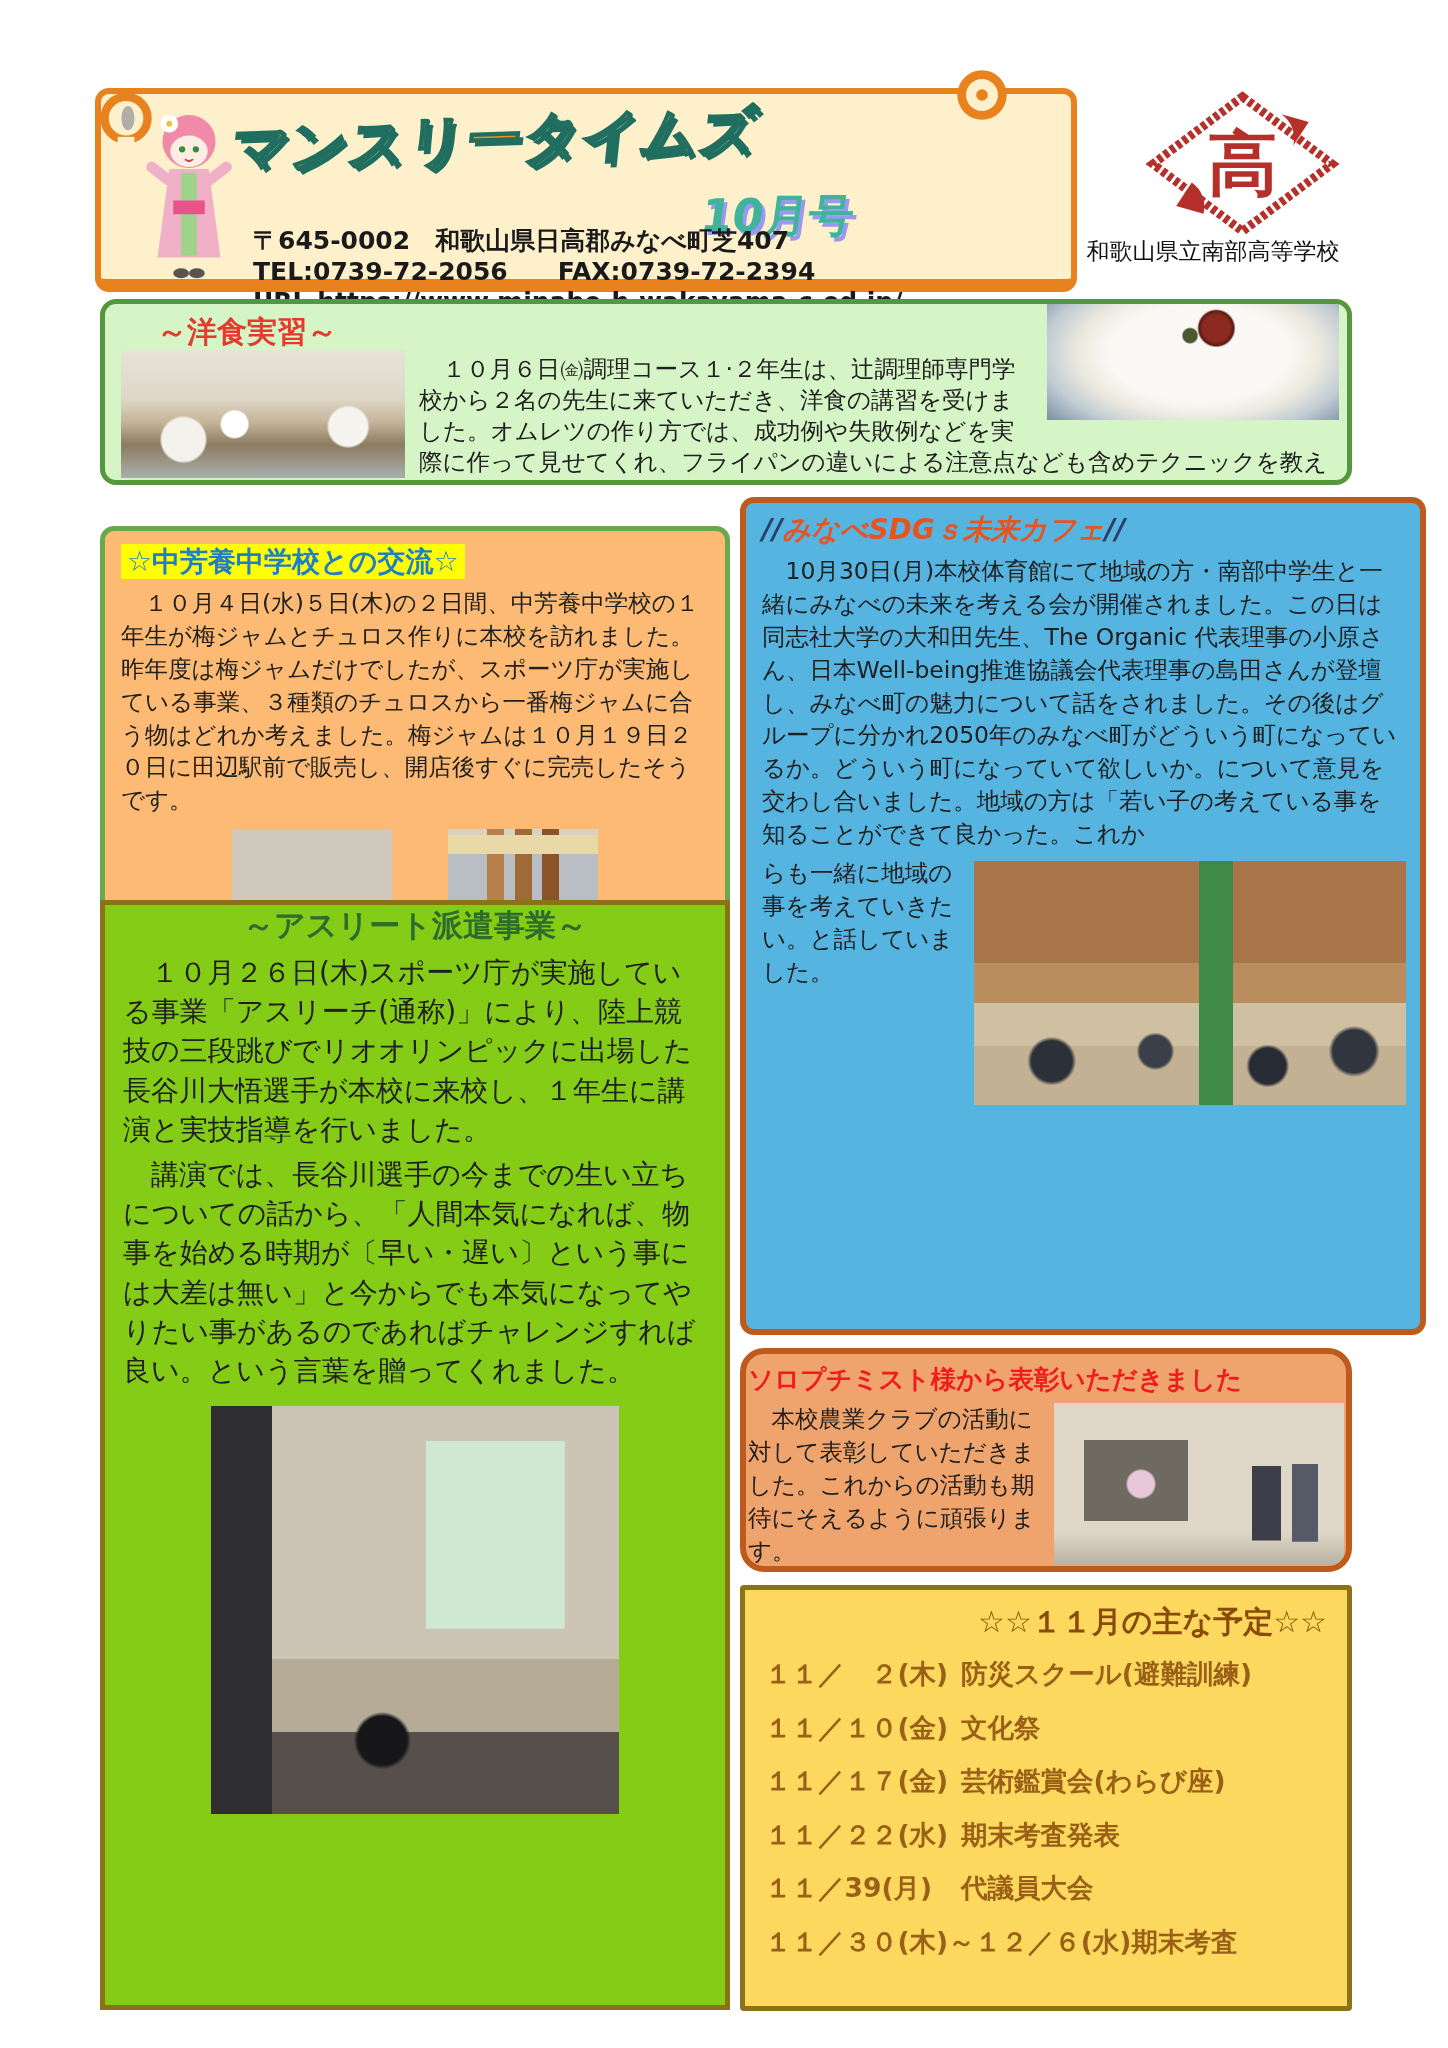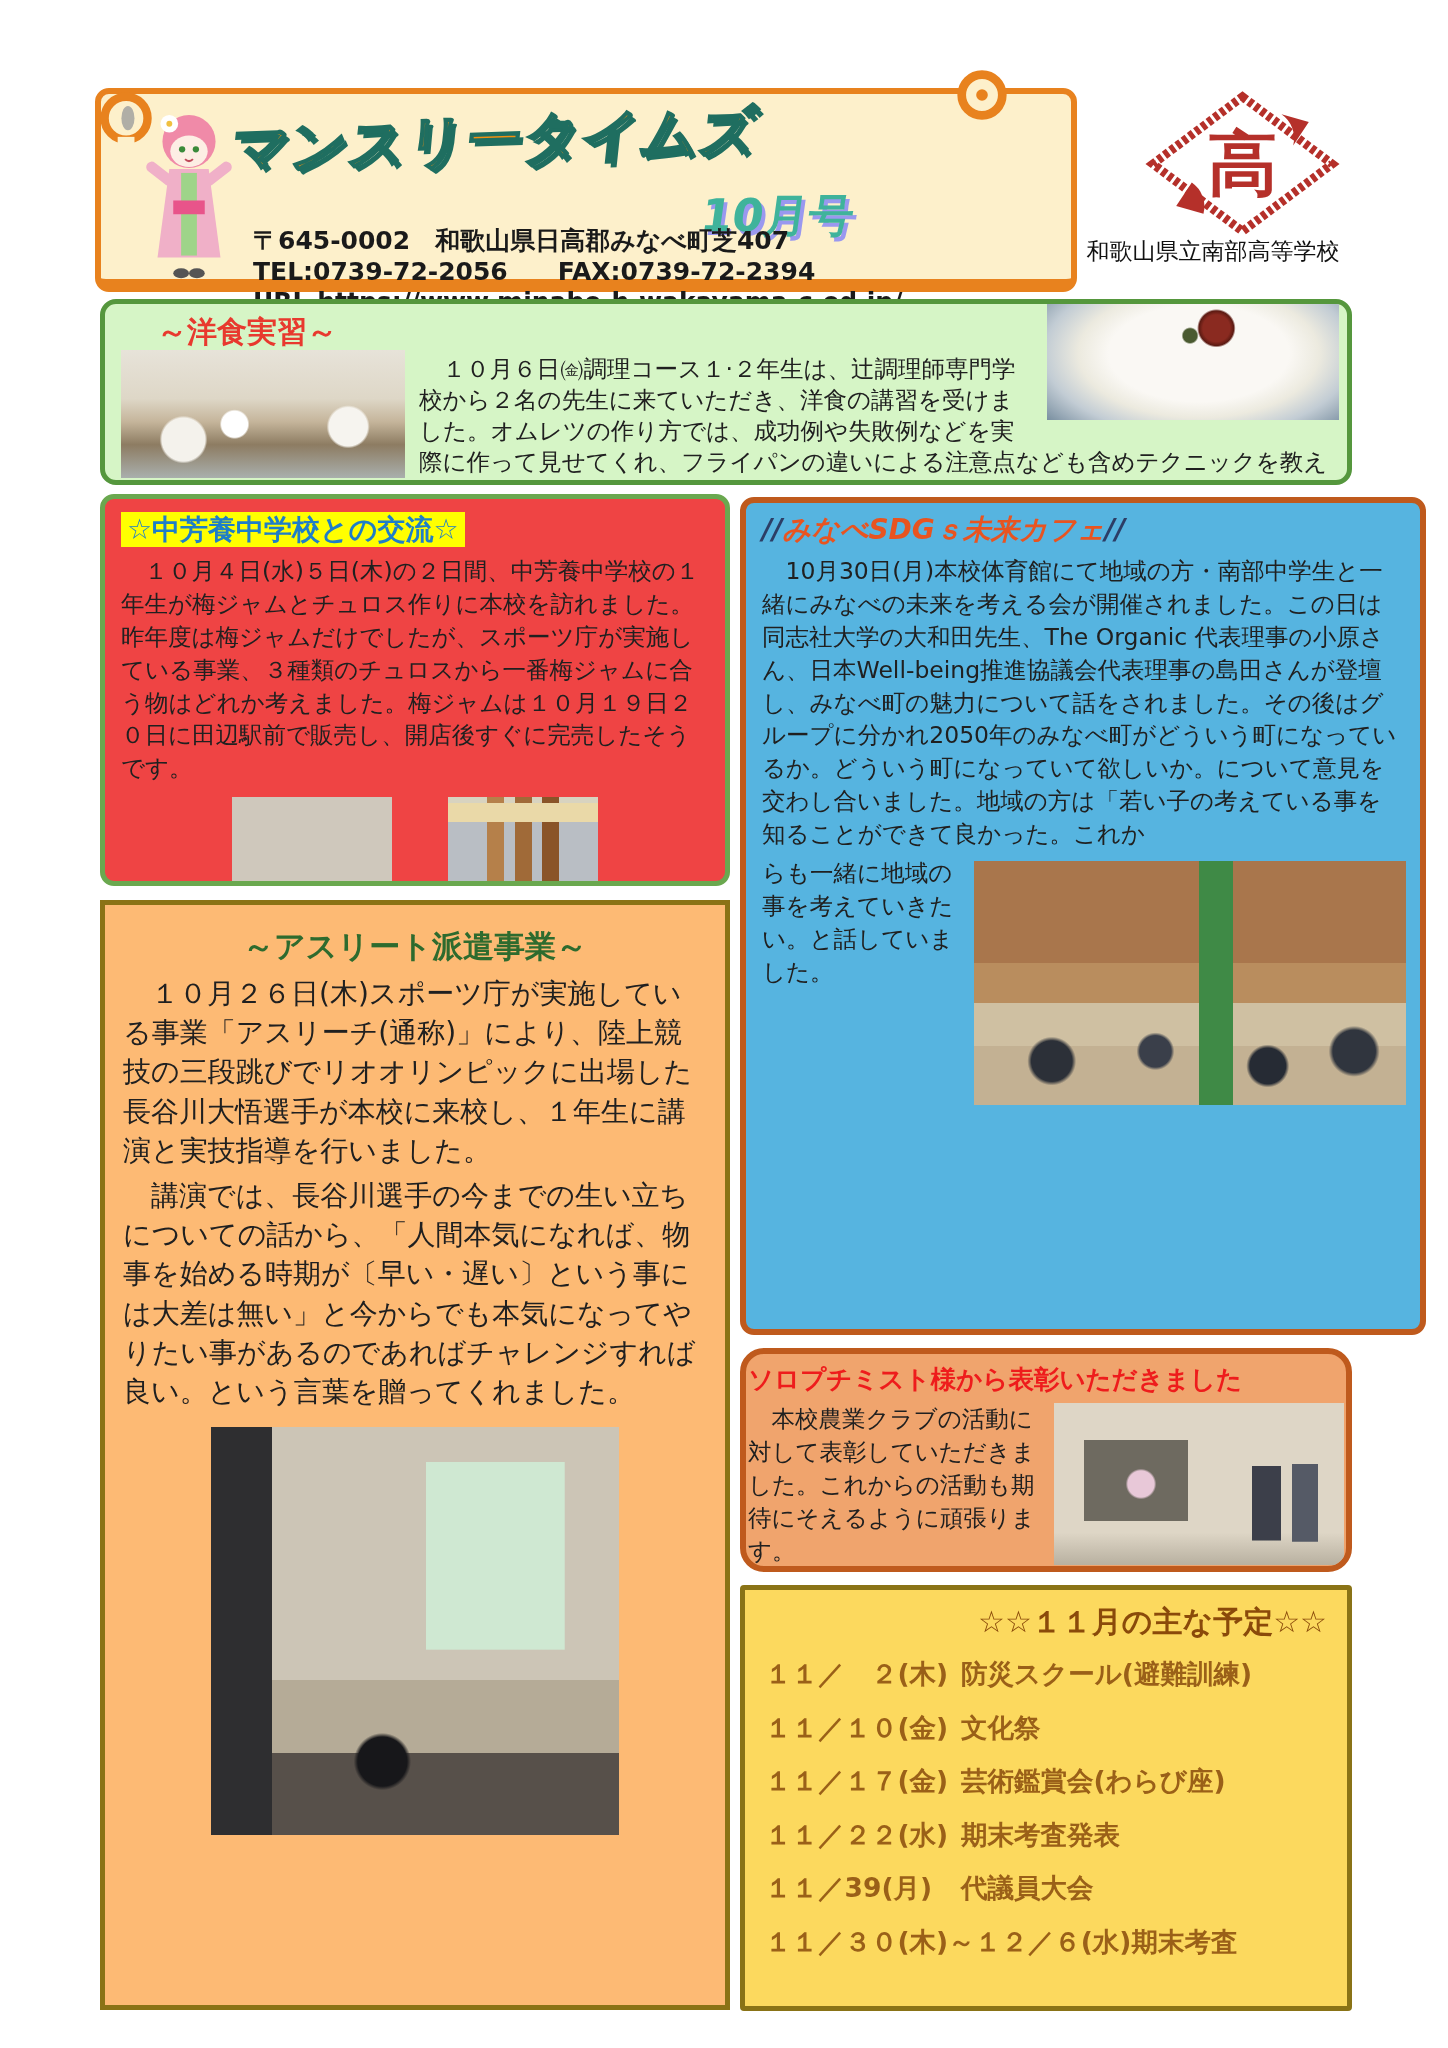--- a/index.html
+++ b/index.html
@@ -32,38 +32,38 @@
 
   
   .s1{left:100px;top:299px;width:1252px;height:186px;background:#d6f5c6;
       border:5px solid #55973d;border-radius:16px;padding:8px 12px;}
   .s1-title{color:#e8392e;font-size:30px;margin-left:40px;height:36px;}
   .ph-b{float:right;width:292px;height:148px;margin:-40px -4px 6px 12px;}
   .ph-a{float:left;width:284px;height:128px;margin:2px 14px 2px 4px;}
   .s1 p.body{line-height:1.32;}
 
   
-  .s2{left:100px;top:494px;width:630px;height:392px;background:#ef4444;
+  .s2{left:100px;top:526px;width:630px;height:392px;background:#fdba74;
       border:5px solid #6aa84f;border-radius:14px;padding:12px 16px;}
   .hl{background:#ffff00;color:#1e7ec8;font-size:28px;font-weight:700;padding:1px 6px;}
   .photo-row{display:flex;justify-content:center;gap:56px;margin-top:12px;}
   .ph-c{width:160px;height:106px;}
   .ph-d{width:150px;height:106px;}
 
   
   .s3{left:740px;top:497px;width:686px;height:838px;background:#56b4e0;
       border:6px solid #bf5a1d;border-radius:14px;padding:8px 16px;}
   .s3-title{font-size:28px;font-weight:700;font-style:italic;}
   .slash{color:#2c3e66;}
   .s3-main{color:#e85420;}
   .ph-e{float:right;width:432px;height:244px;margin:4px -2px 0 10px;}
 
   
-  .s4{left:100px;top:900px;width:630px;height:1110px;background:#fdba74;
-      border:5px solid #8a7316;border-radius:0;padding:21px 18px;}
+  .s4{left:100px;top:900px;width:630px;height:1110px;background:#84cc16;
+      border:5px solid #8a7316;border-radius:0;padding:0 18px;}
   .s4-title{text-align:center;color:#2e6b2e;font-size:31px;}
   .s4 p.body{font-size:28px;}
   .ph-f{display:block;margin:16px auto 0;width:408px;height:408px;}
 
   
   .s5{left:740px;top:1348px;width:612px;height:224px;background:#f0a46d;
       border:6px solid #bf5a1d;border-radius:24px;padding:8px 2px;}
   .s5-title{color:#ee1c1c;font-size:25.5px;}
   .ph-g{float:right;width:290px;height:162px;margin:6px 0 0 12px;}
 

